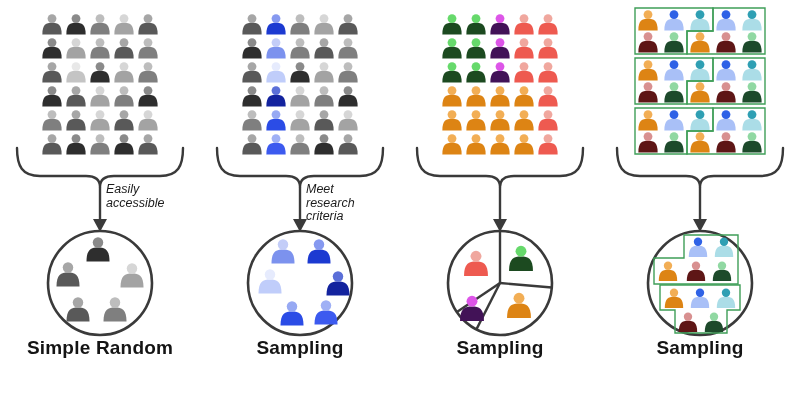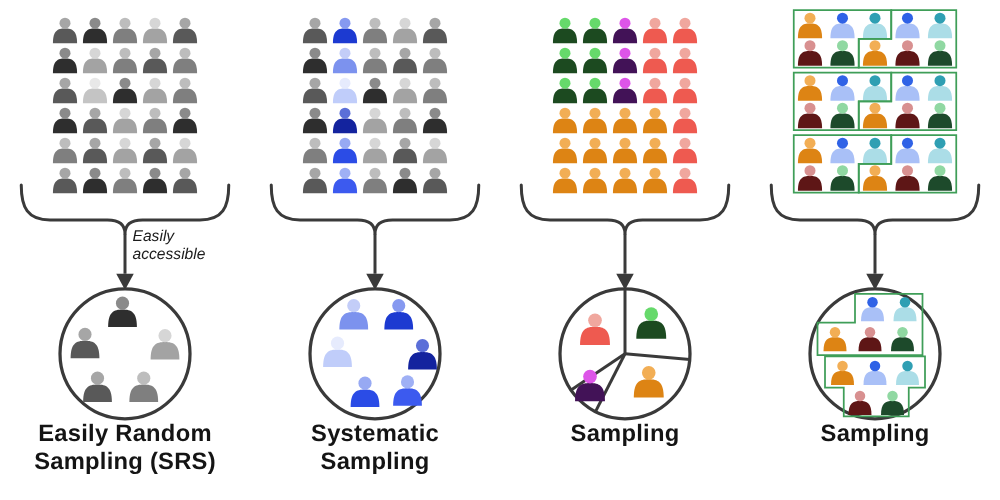--- a/index.html
+++ b/index.html
@@ -171,22 +171,21 @@
           <path d="M 103.5 321.5 C 103.5 309.5 108 307.5 115 307.5 C 122 307.5 126.5 309.5 126.5 321.5 Z" fill="#7f7f7f"></path>
           <circle cx="115" cy="302.5" r="5.25" fill="#bdbdbd"></circle>
         </g>
       </svg>
     <div class="annotation">
       <span>Easily</span>
       <span>accessible</span>
       <span></span>
     </div>
     <div class="panel-label">
-      <span>Easily Random</span>
-      <span>Sampling (SRS)</span>
+      <span>Simple Random</span>
     </div>
   </div>
 
   <div class="panel">
     <svg width="200" height="400" viewBox="0 0 200 400">
         <g>
           <path d="M 42.34 34.5 C 42.34 24.42 46.12 22.74 52 22.74 C 57.88 22.74 61.66 24.42 61.66 34.5 Z" fill="#595959"></path>
           <circle cx="52" cy="18.54" r="4.41" fill="#a6a6a6"></circle>
         </g>
         <g>
@@ -327,22 +326,26 @@
         </g>
         <g>
           <path d="M 80.5 325.5 C 80.5 313.5 85 311.5 92 311.5 C 99 311.5 103.5 313.5 103.5 325.5 Z" fill="#2b4ce6"></path>
           <circle cx="92" cy="306.5" r="5.25" fill="#97a9f3"></circle>
         </g>
         <g>
           <path d="M 114.5 324.5 C 114.5 312.5 119 310.5 126 310.5 C 133 310.5 137.5 312.5 137.5 324.5 Z" fill="#3c5aef"></path>
           <circle cx="126" cy="305.5" r="5.25" fill="#9fb0f5"></circle>
         </g>
       </svg>
+    <div class="annotation">
+      <span>Meet</span>
+      <span>research</span>
+      <span>criteria</span>
+    </div>
     <div class="panel-label">
-      <span>Systematic</span>
       <span>Sampling</span>
     </div>
   </div>
 
   <div class="panel">
     <svg width="200" height="400" viewBox="0 0 200 400">
         <g>
           <path d="M 42.34 34.5 C 42.34 24.42 46.12 22.74 52 22.74 C 57.88 22.74 61.66 24.42 61.66 34.5 Z" fill="#1c4a20"></path>
           <circle cx="52" cy="18.54" r="4.41" fill="#66d96b"></circle>
         </g>

